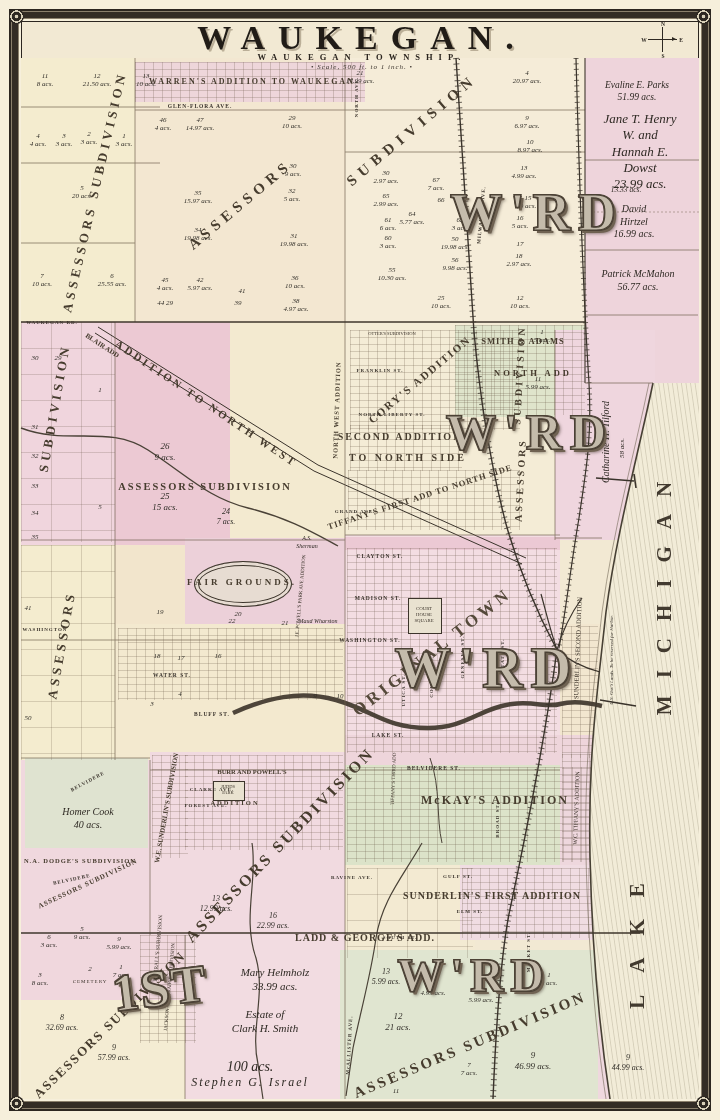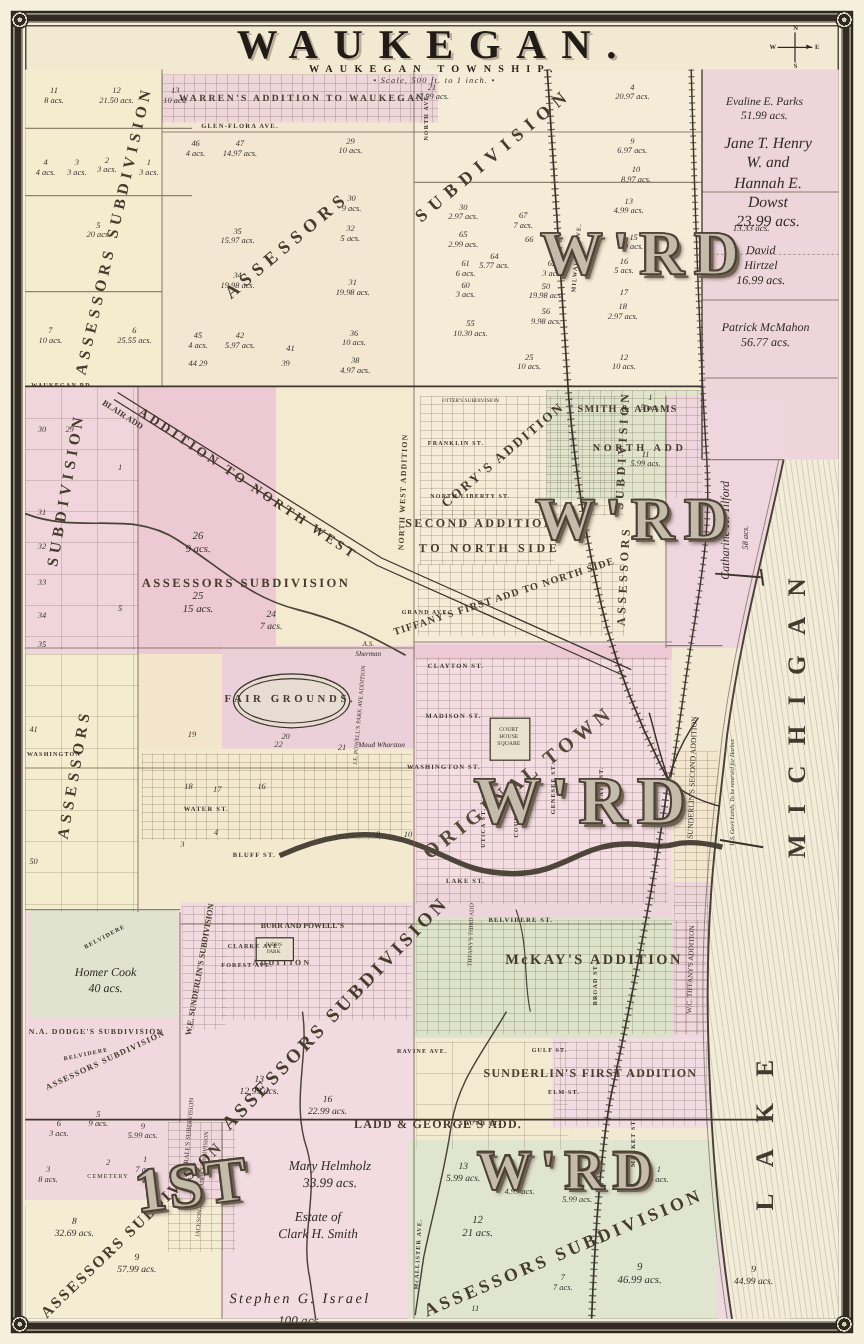--- a/index.html
+++ b/index.html
@@ -224,21 +224,21 @@
   <div class="lbl owner" style="left:622px;top:448px;font-size:7px;transform:translate(-50%,-50%) rotate(-90deg)">58 acs.</div>
   <div class="lbl owner" style="left:88px;top:818px;font-size:10px">Homer Cook
 40 acs.</div>
   <div class="lbl owner" style="left:307px;top:542px;font-size:6px">A.S.
 Sherman</div>
   <div class="lbl owner" style="left:318px;top:622px;font-size:6px">Maud Wharston</div>
   <div class="lbl owner" style="left:275px;top:980px;font-size:11px">Mary Helmholz
 33.99 acs.</div>
   <div class="lbl owner" style="left:265px;top:1022px;font-size:11px">Estate of
 Clark H. Smith</div>
-  <div class="lbl owner" style="left:250px;top:1102px;font-size:11px">100 acs.</div>
+  <div class="lbl owner" style="left:250px;top:1067px;font-size:14px">100 acs.</div>
   <div class="lbl owner" style="left:250px;top:1082px;font-size:12px;letter-spacing:2px">Stephen G. Israel</div>
 
   <div class="lbl lake-name" style="left:664px;top:590px;font-size:21px;letter-spacing:17px;transform:translate(-50%,-50%) rotate(-90deg)">MICHIGAN</div>
   <div class="lbl lake-name" style="left:637px;top:935px;font-size:21px;letter-spacing:22px;transform:translate(-50%,-50%) rotate(-90deg)">LAKE</div>
   <div class="lbl owner" style="left:612px;top:660px;font-size:5px;transform:translate(-50%,-50%) rotate(-90deg)">U.S. Gov't Lands. To be reserved for Harbor.</div>
 
   <div class="lbl street" style="left:200px;top:106px">GLEN-FLORA AVE.</div>
   <div class="lbl street" style="left:357px;top:97px;transform:translate(-50%,-50%) rotate(-90deg);font-size:5px">NORTH AVE.</div>
   <div class="lbl street" style="left:482px;top:215px;transform:translate(-50%,-50%) rotate(-85deg);font-size:5px">MILWAUKEE AVE.</div>
   <div class="lbl street" style="left:52px;top:323px;font-size:5px">WAUKEGAN RD.</div>

